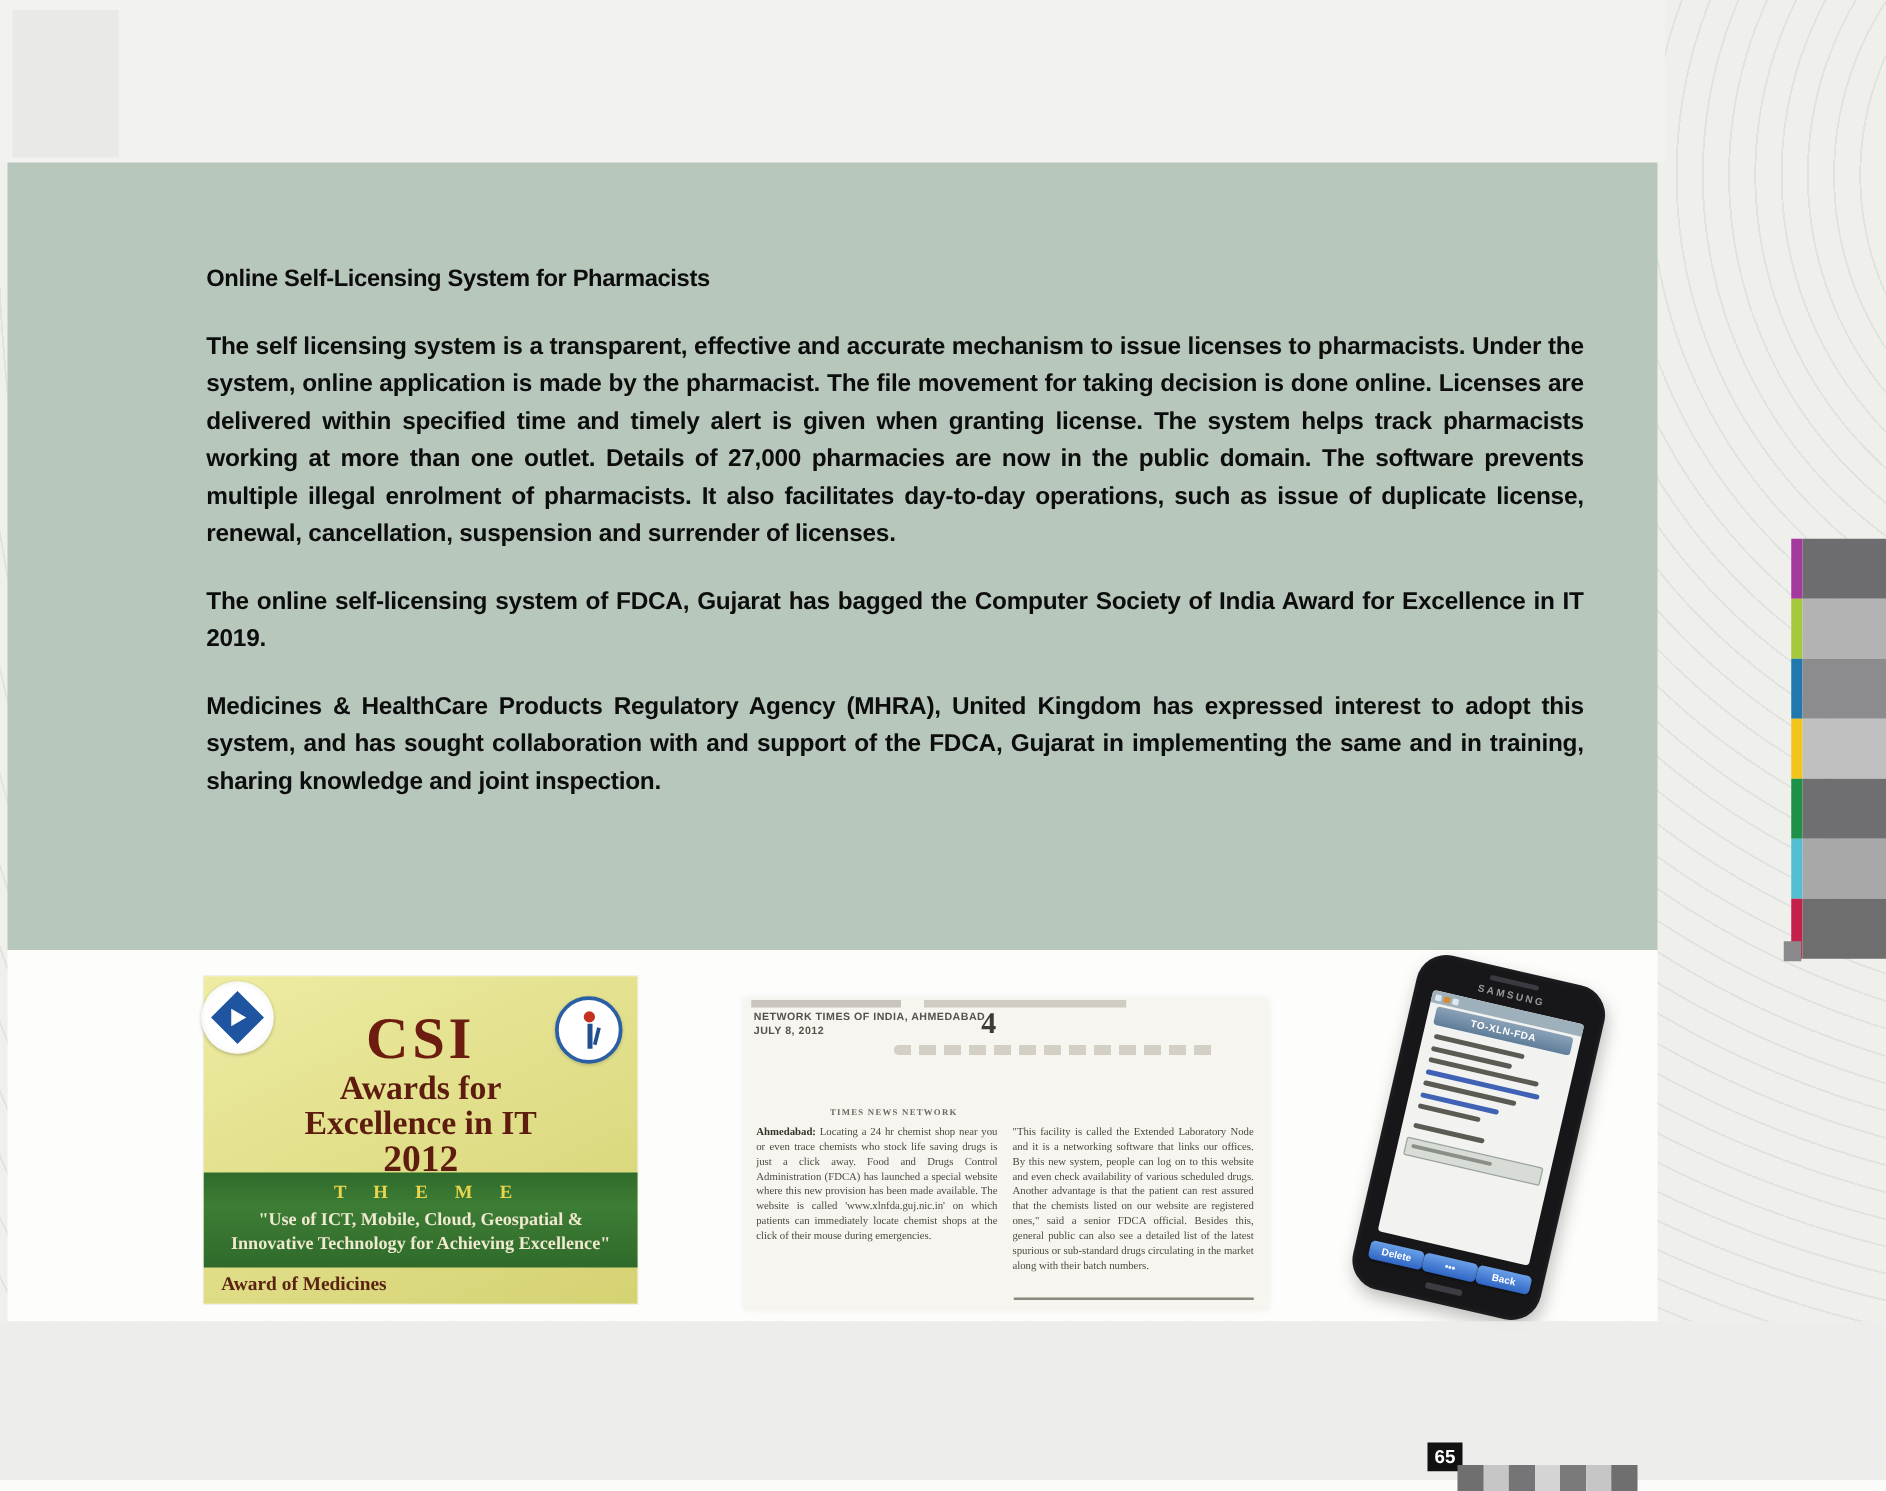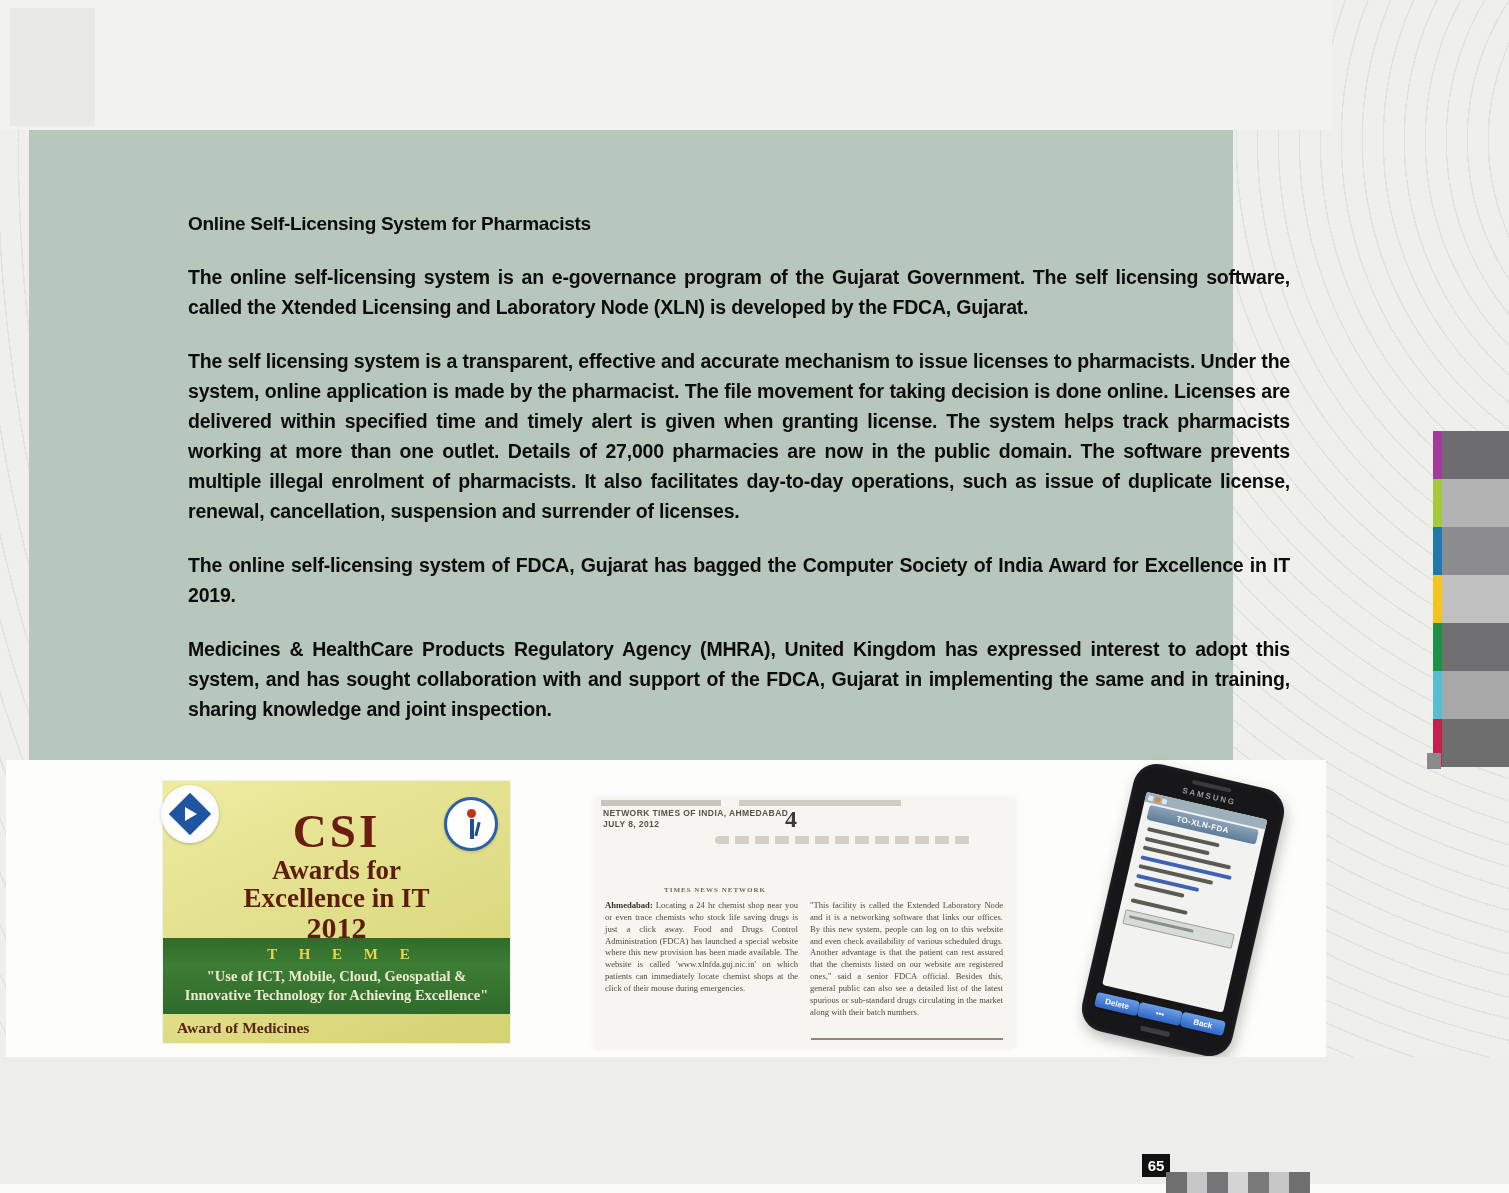--- a/index.html
+++ b/index.html
@@ -4,21 +4,21 @@
 <style>
   html,body{margin:0;padding:0;}
   body{width:1509px;height:1193px;font-family:"Liberation Sans",sans-serif;}
   .page{position:relative;width:1509px;height:1193px;overflow:hidden;
     background-color:#efefec;
     background-image:repeating-radial-gradient(circle at 1720px 140px, rgba(213,217,213,.55) 0 1.5px, transparent 1.5px 21px);}
   
   .top-strip{position:absolute;left:0;top:0;width:1332px;height:130px;background:#f2f3f0;}
   .top-left-block{position:absolute;left:10px;top:8px;width:85px;height:118px;background:#e9eae7;}
   
-  .green-panel{position:absolute;left:6px;top:130px;width:1204px;height:630px;background:#b7c7bb;margin-left:23px;}
+  .green-panel{position:absolute;left:6px;top:130px;width:1320px;height:630px;background:#b7c7bb;}
   .panel-text{position:absolute;left:159px;top:83px;width:1102px;color:#0d0d0d;
     font-weight:700;letter-spacing:-0.2px;}
   .panel-text h1{font-size:19px;margin:0 0 27px 0;letter-spacing:-0.3px;}
   .panel-text p{font-size:19.5px;line-height:30px;margin:0 0 24px 0;text-align:justify;}
   
   .white-strip{position:absolute;left:6px;top:760px;width:1320px;height:297px;background:#fdfdfb;}
   
   .bottom-band{position:absolute;left:0;top:1057px;width:1509px;height:127px;background:rgba(237,237,235,0.94);}
   .bottom-white{position:absolute;left:0;top:1184px;width:1509px;height:9px;background:#fbfbfa;}
   
@@ -110,21 +110,20 @@
 
 <div class="page">
 
   <div class="top-strip">
     <div class="top-left-block"></div>
   </div>
 
   <div class="green-panel">
     <div class="panel-text">
       <h1>Online Self-Licensing System for Pharmacists</h1>
-      <p>The online self-licensing system is an e-governance program of the Gujarat Government. The self licensing software, called the Xtended Licensing and Laboratory Node (XLN) is developed by the FDCA, Gujarat.</p>
       <p>The self licensing system is a transparent, effective and accurate mechanism to issue licenses to pharmacists. Under the system, online application is made by the pharmacist. The file movement for taking decision is done online. Licenses are delivered within specified time and timely alert is given when granting license. The system helps track pharmacists working at more than one outlet. Details of 27,000 pharmacies are now in the public domain. The software prevents multiple illegal enrolment of pharmacists. It also facilitates day-to-day operations, such as issue of duplicate license, renewal, cancellation, suspension and surrender of licenses.</p>
       <p>The online self-licensing system of FDCA, Gujarat has bagged the Computer Society of India Award for Excellence in IT 2019.</p>
       <p>Medicines &amp; HealthCare Products Regulatory Agency (MHRA), United Kingdom has expressed interest to adopt this system, and has sought collaboration with and support of the FDCA, Gujarat in implementing the same and in training, sharing knowledge and joint inspection.</p>
     </div>
   </div>
 
   <div class="white-strip">
 
     <div class="csi-poster">
       <div class="csi-logo-left">

